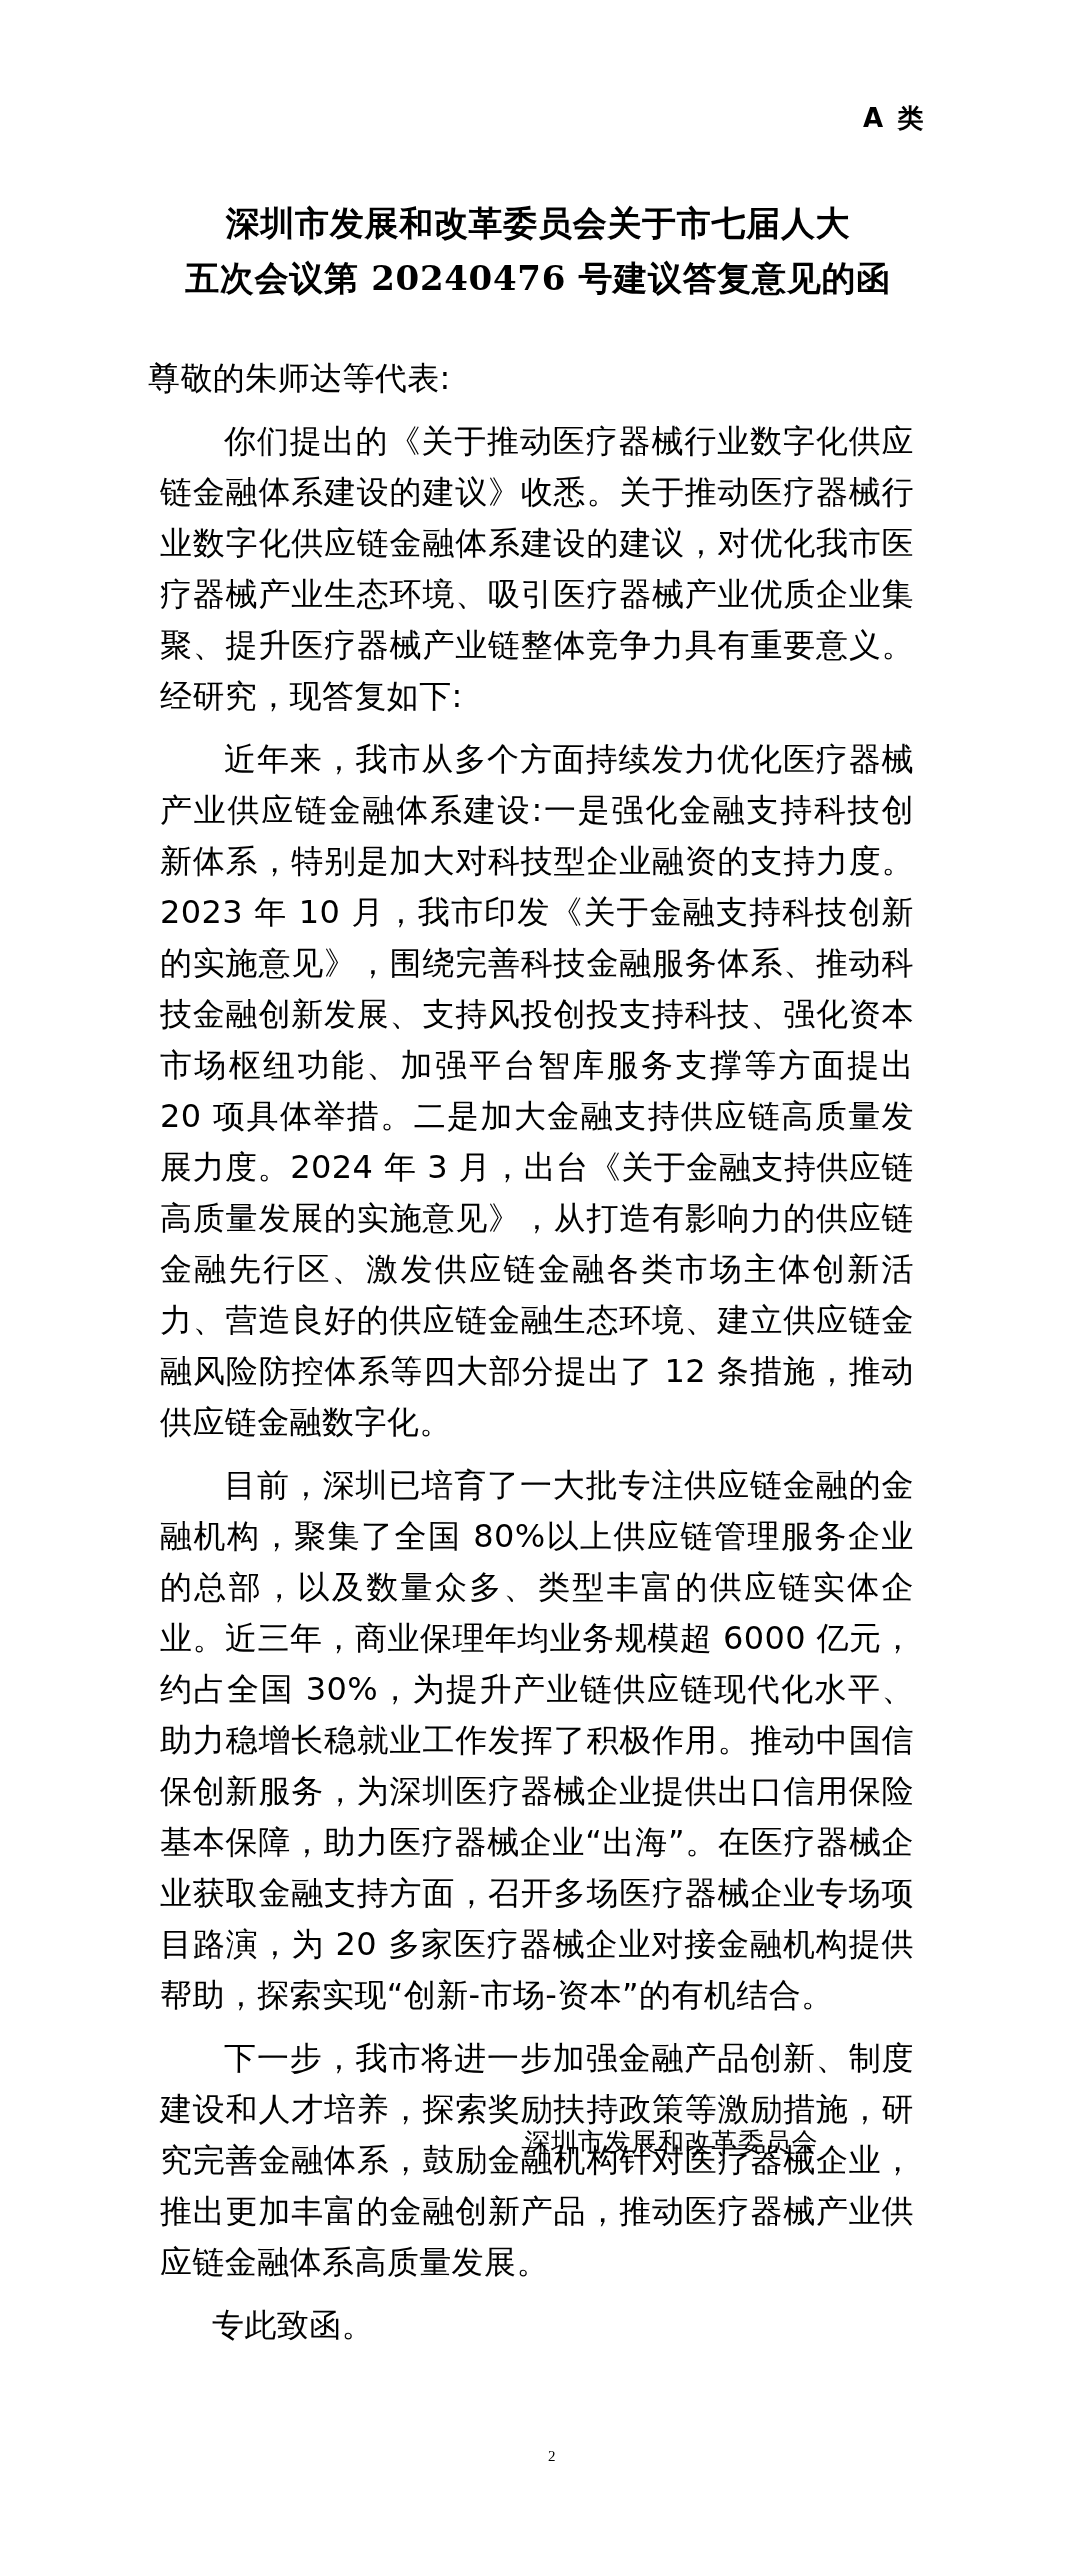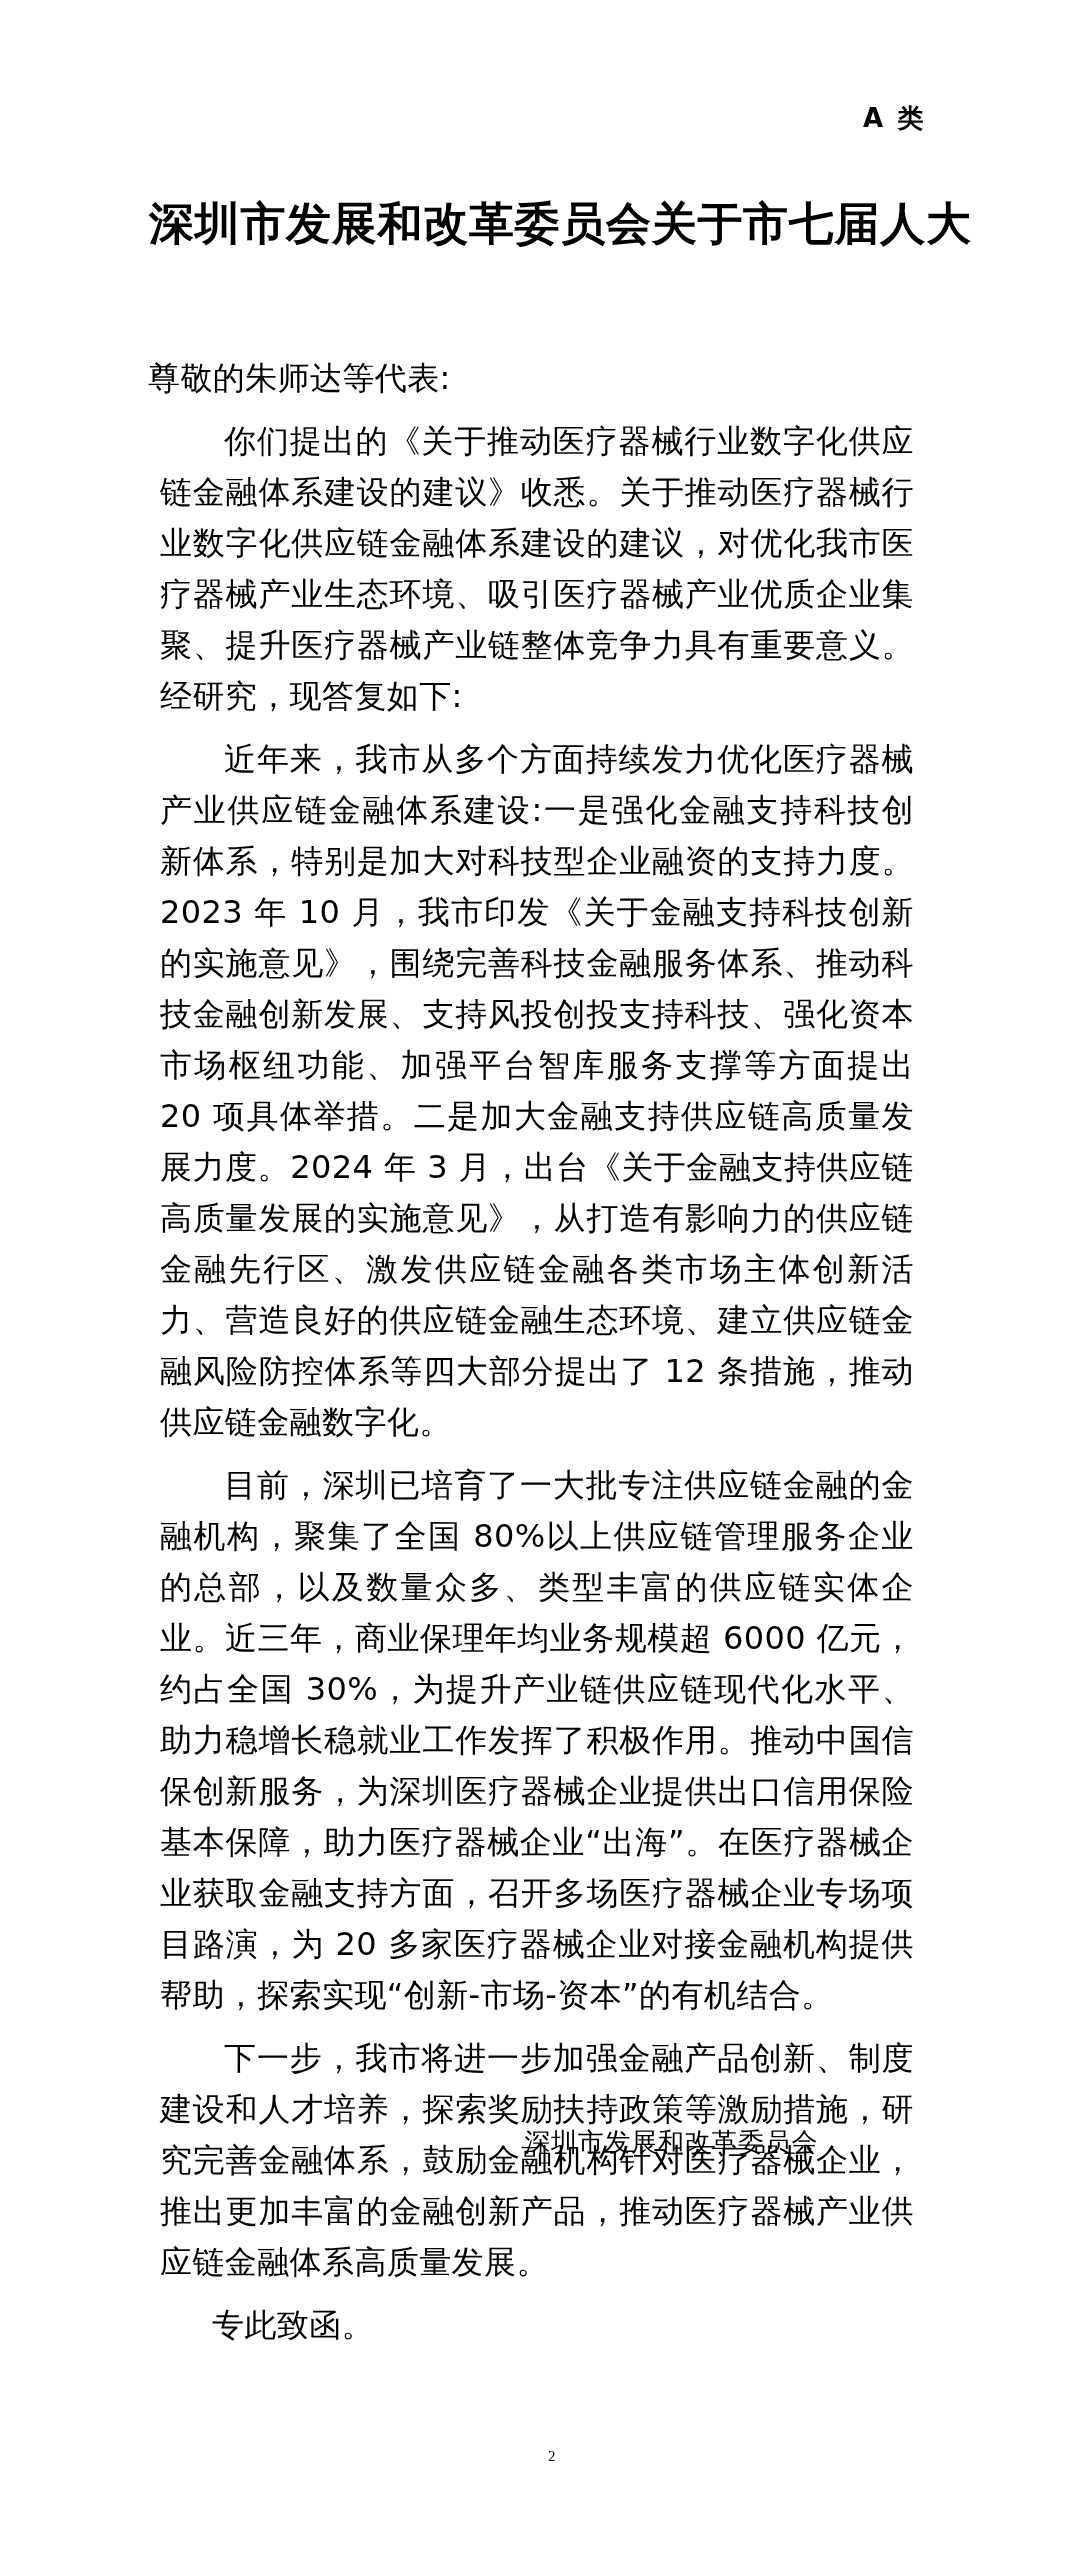--- a/index.html
+++ b/index.html
@@ -32,21 +32,21 @@
       letter-spacing: 2.7px;
     }
     .title {
       position: absolute;
       top: 196px;
       left: 149px;
       width: 778px;
       text-align: center;
       font-family: "DejaVu Serif", "Liberation Serif", serif;
       font-weight: bold;
-      font-size: 45px;
+      font-size: 34px;
       line-height: 55px;
       letter-spacing: 0.7px;
     }
     .title-line { display: block; white-space: nowrap; }
     .body-text {
       position: absolute;
       top: 353px;
       left: 148px;
       width: 778px;
       font-family: "DejaVu Sans", "Liberation Sans", sans-serif;
@@ -86,20 +86,21 @@
   </style>
 </head>
 <body>
 
 <div class="page">
 
   <div class="classification">A 类</div>
 
   <div class="title">
     <span class="title-line">深圳市发展和改革委员会关于市七届人大</span>
+    <span class="title-line">五次会议第 20240476 号建议答复意见的函</span>
   </div>
 
   <div class="body-text">
     <p class="salutation">尊敬的朱师达等代表:</p>
 
     <p class="para">你们提出的《关于推动医疗器械行业数字化供应链金融体系建设的建议》收悉。关于推动医疗器械行业数字化供应链金融体系建设的建议，对优化我市医疗器械产业生态环境、吸引医疗器械产业优质企业集聚、提升医疗器械产业链整体竞争力具有重要意义。经研究，现答复如下:</p>
 
     <p class="para"><span>近年来，我市从多个方面持续发力优化医疗器械产业供应链金融体系建设:</span><span class="strong">一是</span><span>强化金融支持科技创新体系，特别是加大对科技型企业融资的支持力度。2023 年 10 月，我市印发《关于金融支持科技创新的实施意见》，围绕完善科技金融服务体系、推动科技金融创新发展、支持风投创投支持科技、强化资本市场枢纽功能、加强平台智库服务支撑等方面提出 20 项具体举措。</span><span class="strong">二是</span><span>加大金融支持供应链高质量发展力度。2024 年 3 月，出台《关于金融支持供应链高质量发展的实施意见》，从打造有影响力的供应链金融先行区、激发供应链金融各类市场主体创新活力、营造良好的供应链金融生态环境、建立供应链金融风险防控体系等四大部分提出了 12 条措施，推动供应链金融数字化。</span></p>
 
     <p class="para">目前，深圳已培育了一大批专注供应链金融的金融机构，聚集了全国 80%以上供应链管理服务企业的总部，以及数量众多、类型丰富的供应链实体企业。近三年，商业保理年均业务规模超 6000 亿元，约占全国 30%，为提升产业链供应链现代化水平、助力稳增长稳就业工作发挥了积极作用。推动中国信保创新服务，为深圳医疗器械企业提供出口信用保险基本保障，助力医疗器械企业“出海”。在医疗器械企业获取金融支持方面，召开多场医疗器械企业专场项目路演，为 20 多家医疗器械企业对接金融机构提供帮助，探索实现“创新-市场-资本”的有机结合。</p>

